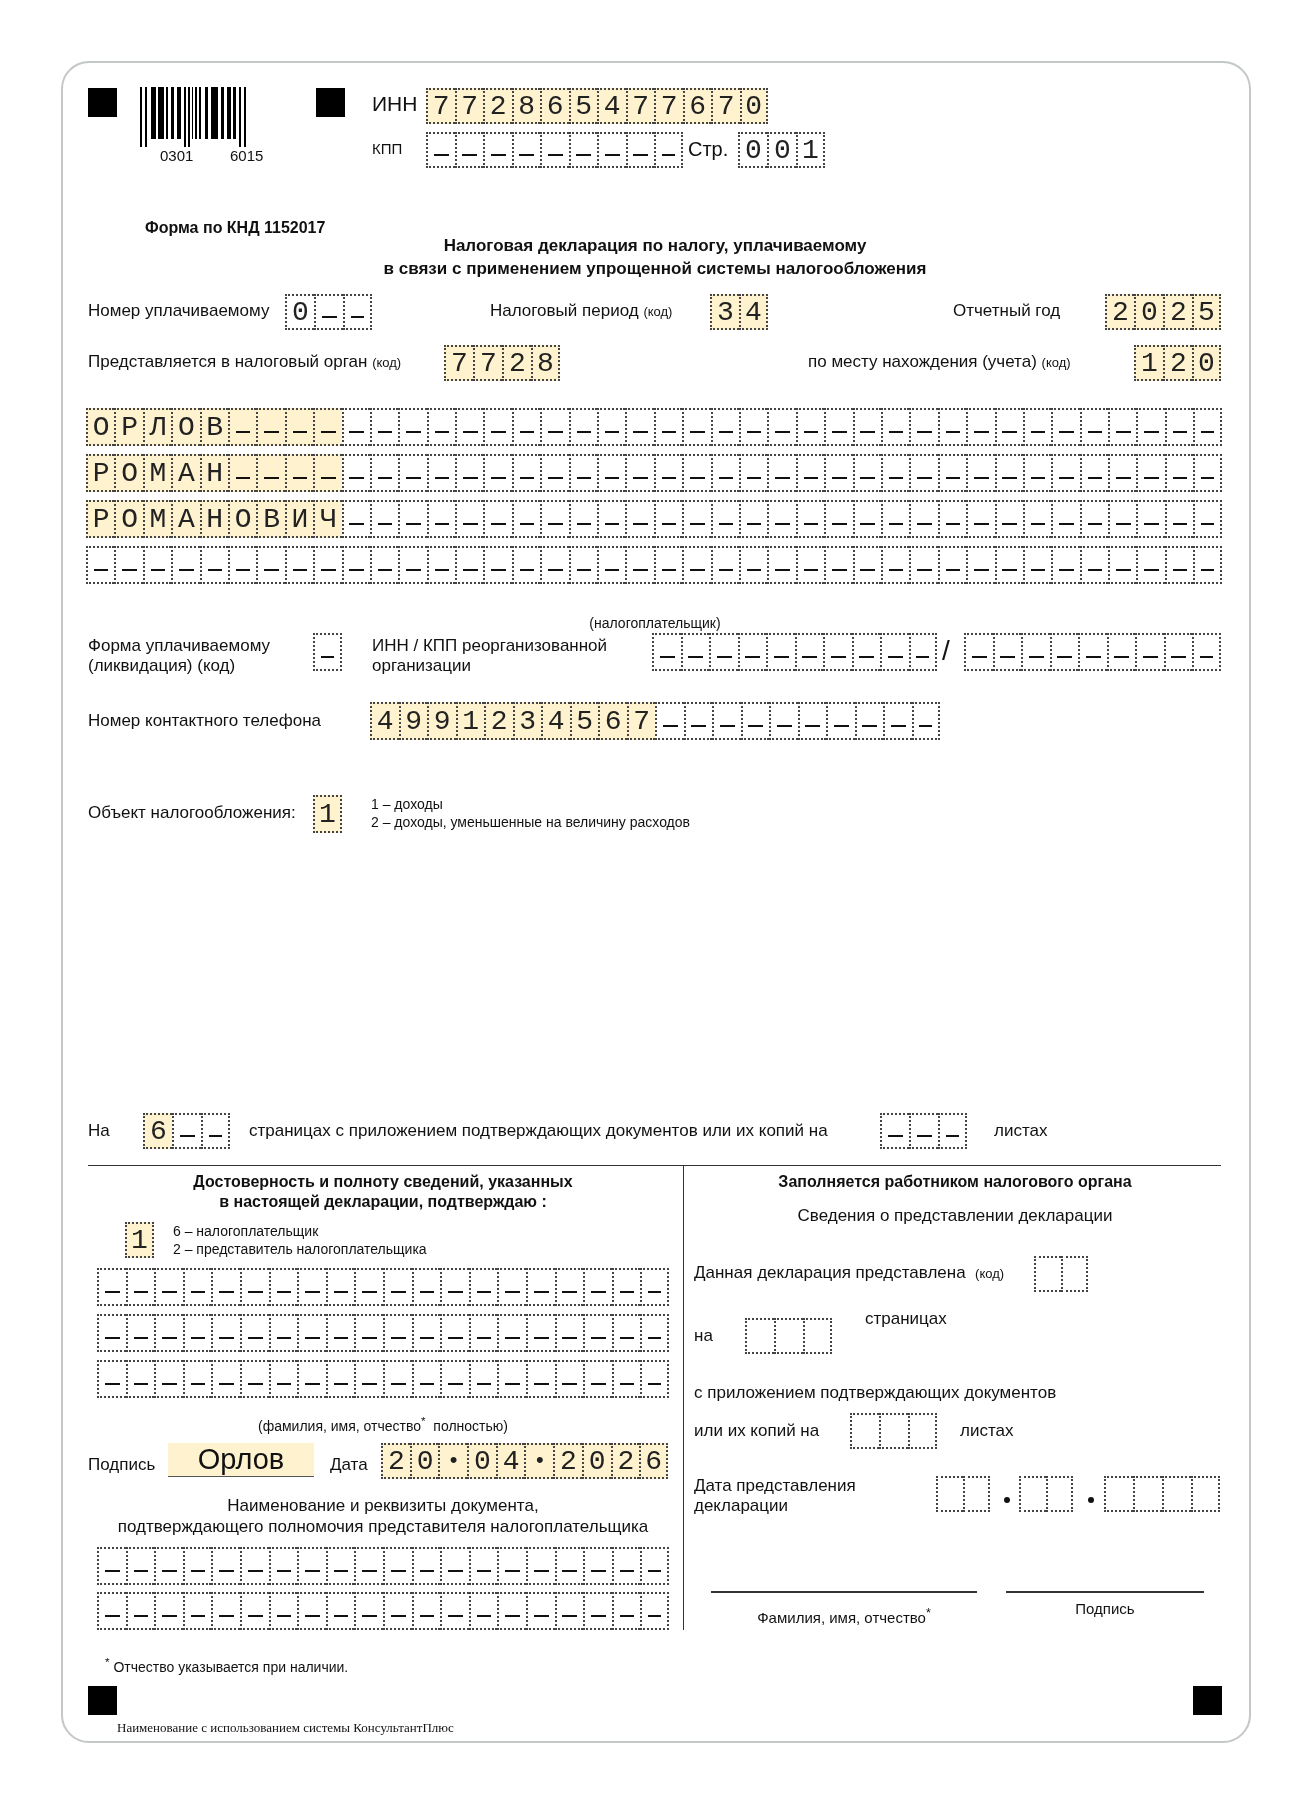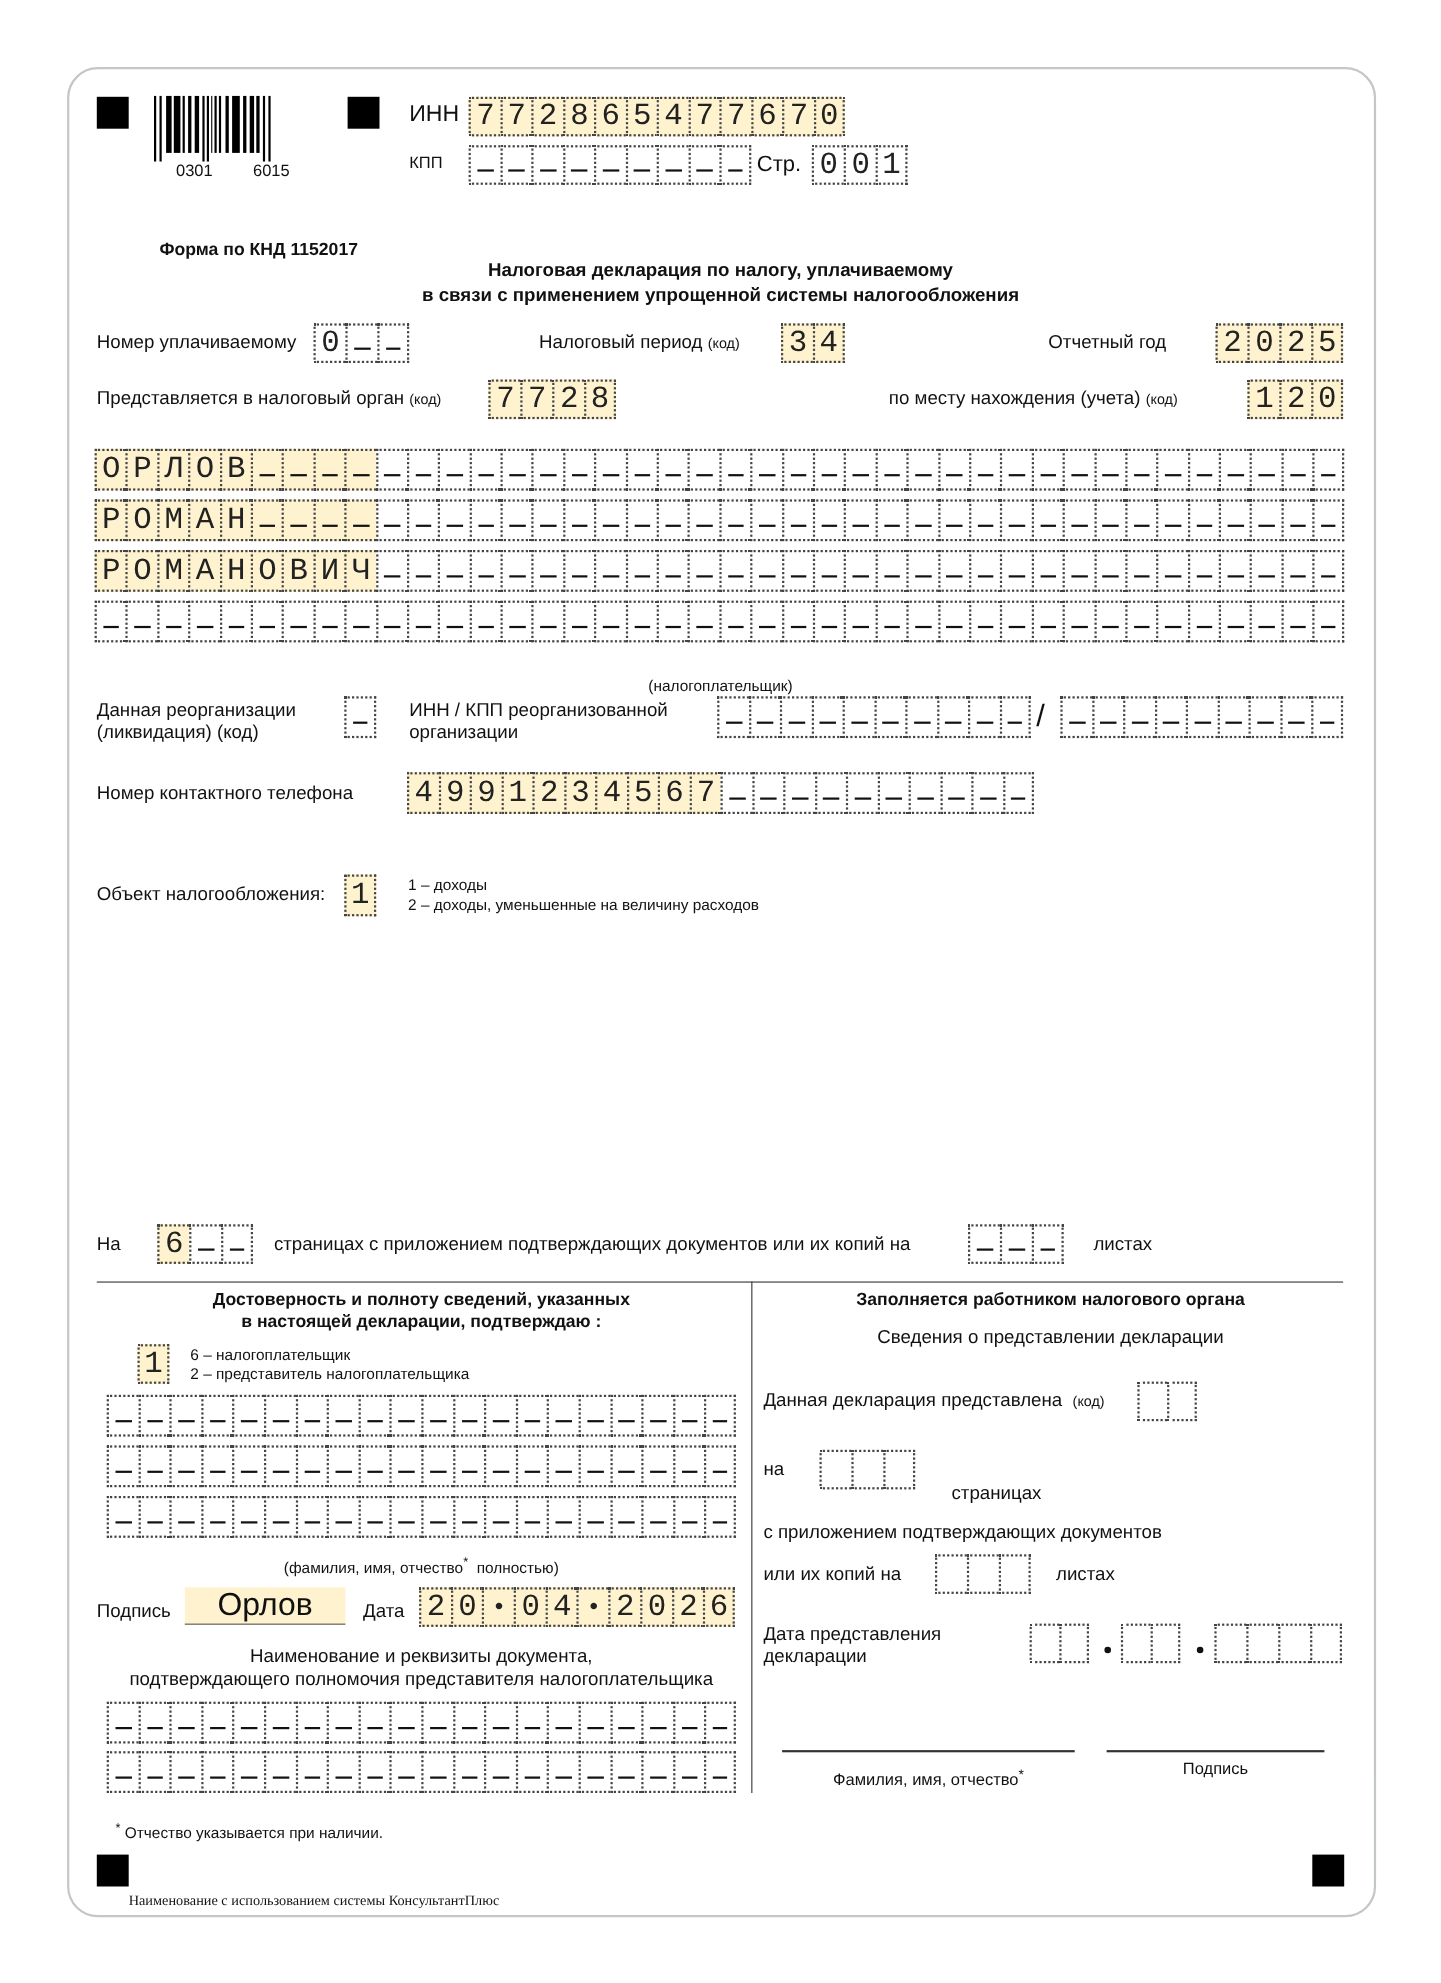--- a/index.html
+++ b/index.html
@@ -292,21 +292,21 @@
     <div class="cell dash" style="width: 28.4px; height: 38px;"></div>
     <div class="cell dash" style="width: 28.4px; height: 38px;"></div>
     <div class="cell dash" style="width: 28.4px; height: 38px;"></div>
     <div class="cell dash" style="width: 28.4px; height: 38px;"></div>
     <div class="cell dash" style="width: 28.4px; height: 38px;"></div>
     <div class="cell dash" style="width: 28.4px; height: 38px;"></div>
     <div class="cell dash" style="width: 28.4px; height: 38px;"></div>
   </div>
 <div class="lbl small center" style="left:500px;top:589px;width:310px;font-size:14px;margin-top:24px;">(налогоплательщик)</div>
 
-<div class="lbl" style="left:88px;top:636px;">Данная реорганизации</div>
+<div class="lbl" style="left:88px;top:636px;">Форма уплачиваемому</div>
 <div class="lbl" style="left:88px;top:656px;">(ликвидация) (код)</div>
 <div class="cells" style="left:313px;top:633px;">
     <div class="cell dash" style="width: 29px; height: 38px;"></div>
   </div>
 <div class="lbl" style="left:372px;top:636px;">ИНН / КПП реорганизованной</div>
 <div class="lbl" style="left:372px;top:656px;">организации</div>
 <div class="cells" style="left:652px;top:633px;">
     <div class="cell dash" style="width: 28.5px; height: 38px;"></div>
     <div class="cell dash" style="width: 28.5px; height: 38px;"></div>
     <div class="cell dash" style="width: 28.5px; height: 38px;"></div>
@@ -521,21 +521,21 @@
 <div class="cells" style="left:1034px;top:1256px;">
     <div class="cell" style="width: 27px; height: 36px;"></div>
     <div class="cell" style="width: 27px; height: 36px;"></div>
   </div>
 <div class="lbl" style="left:694px;top:1326px;">на</div>
 <div class="cells" style="left:745px;top:1318px;">
     <div class="cell" style="width: 29px; height: 36px;"></div>
     <div class="cell" style="width: 29px; height: 36px;"></div>
     <div class="cell" style="width: 29px; height: 36px;"></div>
   </div>
-<div class="lbl" style="left:865px;top:1348px;">страницах</div>
+<div class="lbl" style="left:865px;top:1309px;">страницах</div>
 <div class="lbl" style="left:694px;top:1383px;">с приложением подтверждающих документов</div>
 <div class="lbl" style="left:694px;top:1421px;">или их копий на</div>
 <div class="cells" style="left:850px;top:1413px;">
     <div class="cell" style="width: 29px; height: 36px;"></div>
     <div class="cell" style="width: 29px; height: 36px;"></div>
     <div class="cell" style="width: 29px; height: 36px;"></div>
   </div>
 <div class="lbl" style="left:960px;top:1421px;">листах</div>
 <div class="lbl" style="left:694px;top:1476px;">Дата представления</div>
 <div class="lbl" style="left:694px;top:1496px;">декларации</div>

